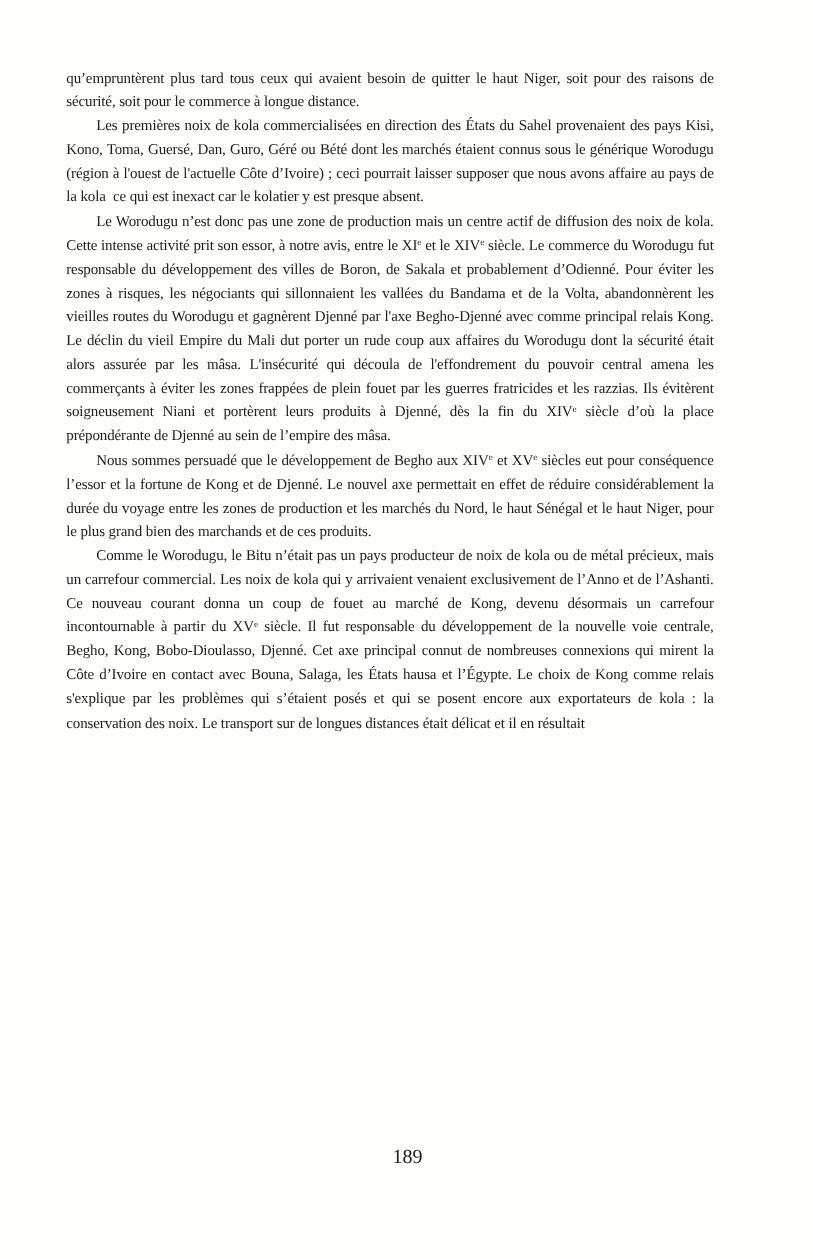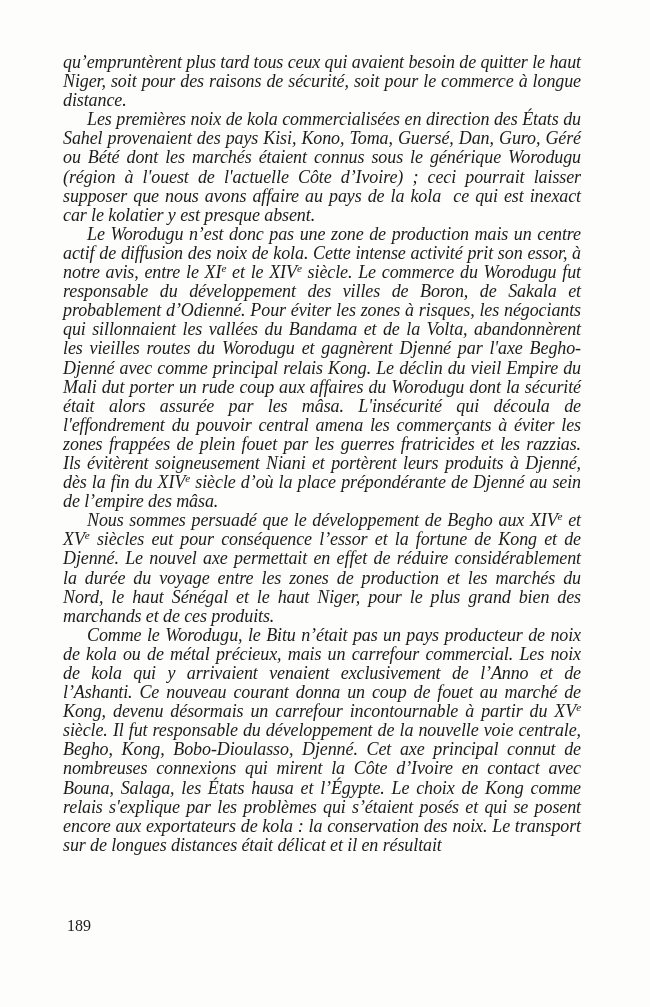--- a/index.html
+++ b/index.html
@@ -13,49 +13,48 @@
     position: relative;
     overflow: hidden;
   }
   .page {
     position: absolute;
     inset: 0;
     background: #fdfdfc;
   }
   .text-block {
     position: absolute;
-    left: 63px;
+    left: 53px;
     top: 53px;
     width: 518px;
     font-family: "Liberation Serif", "DejaVu Serif", serif;
-    font-size: 18px;
+    font-size: 12px;
     line-height: 19.1px;
     color: #1c1c1c;
     text-align: justify;
     letter-spacing: -0.1px;
-    font-style: italic;
   }
   .para {
     margin: 0;
     padding: 0;
   }
   .para.indented {
     text-indent: 24px;
   }
   .text-block sup {
     font-size: 0.62em;
     line-height: 0;
     vertical-align: 0.5em;
   }
   .page-number {
     position: absolute;
     left: 67px;
     top: 917px;
     width: 518px;
-    text-align: left;
+    text-align: center;
     font-family: "Liberation Serif", "DejaVu Serif", serif;
     font-size: 16px;
     color: #1c1c1c;
   }
 </style>
 </head>
 <body>
 
 <div class="page">
 

